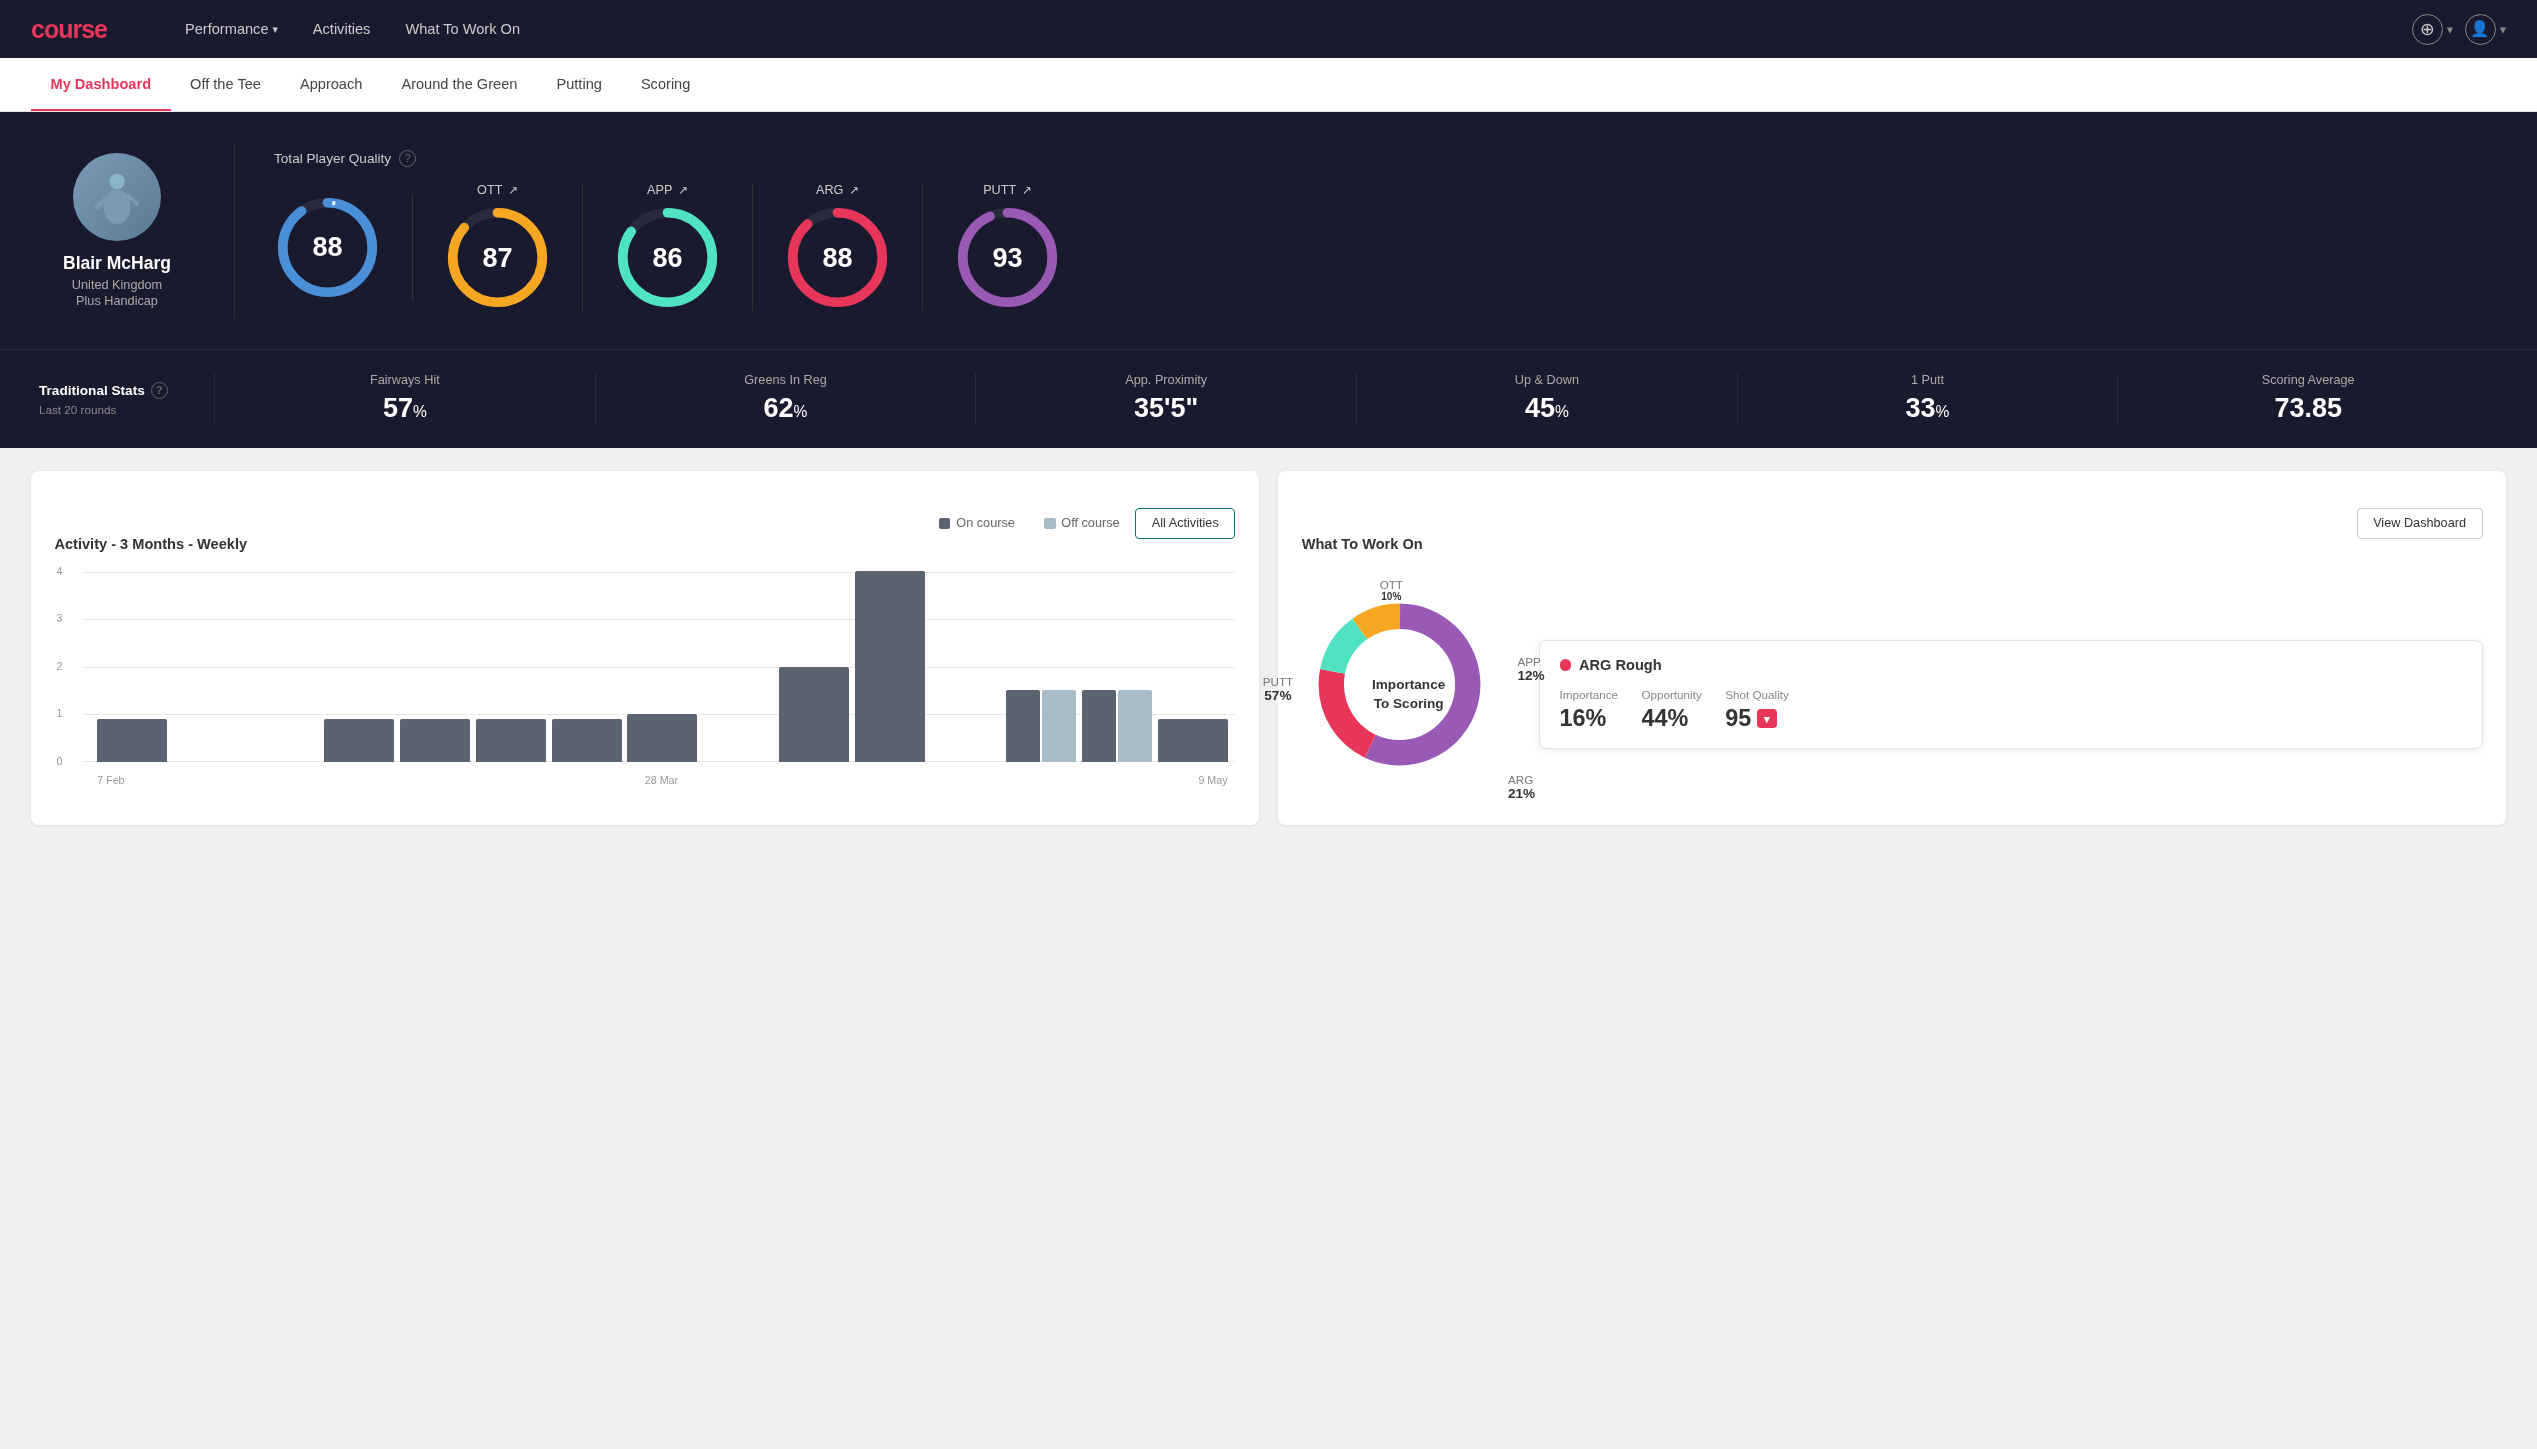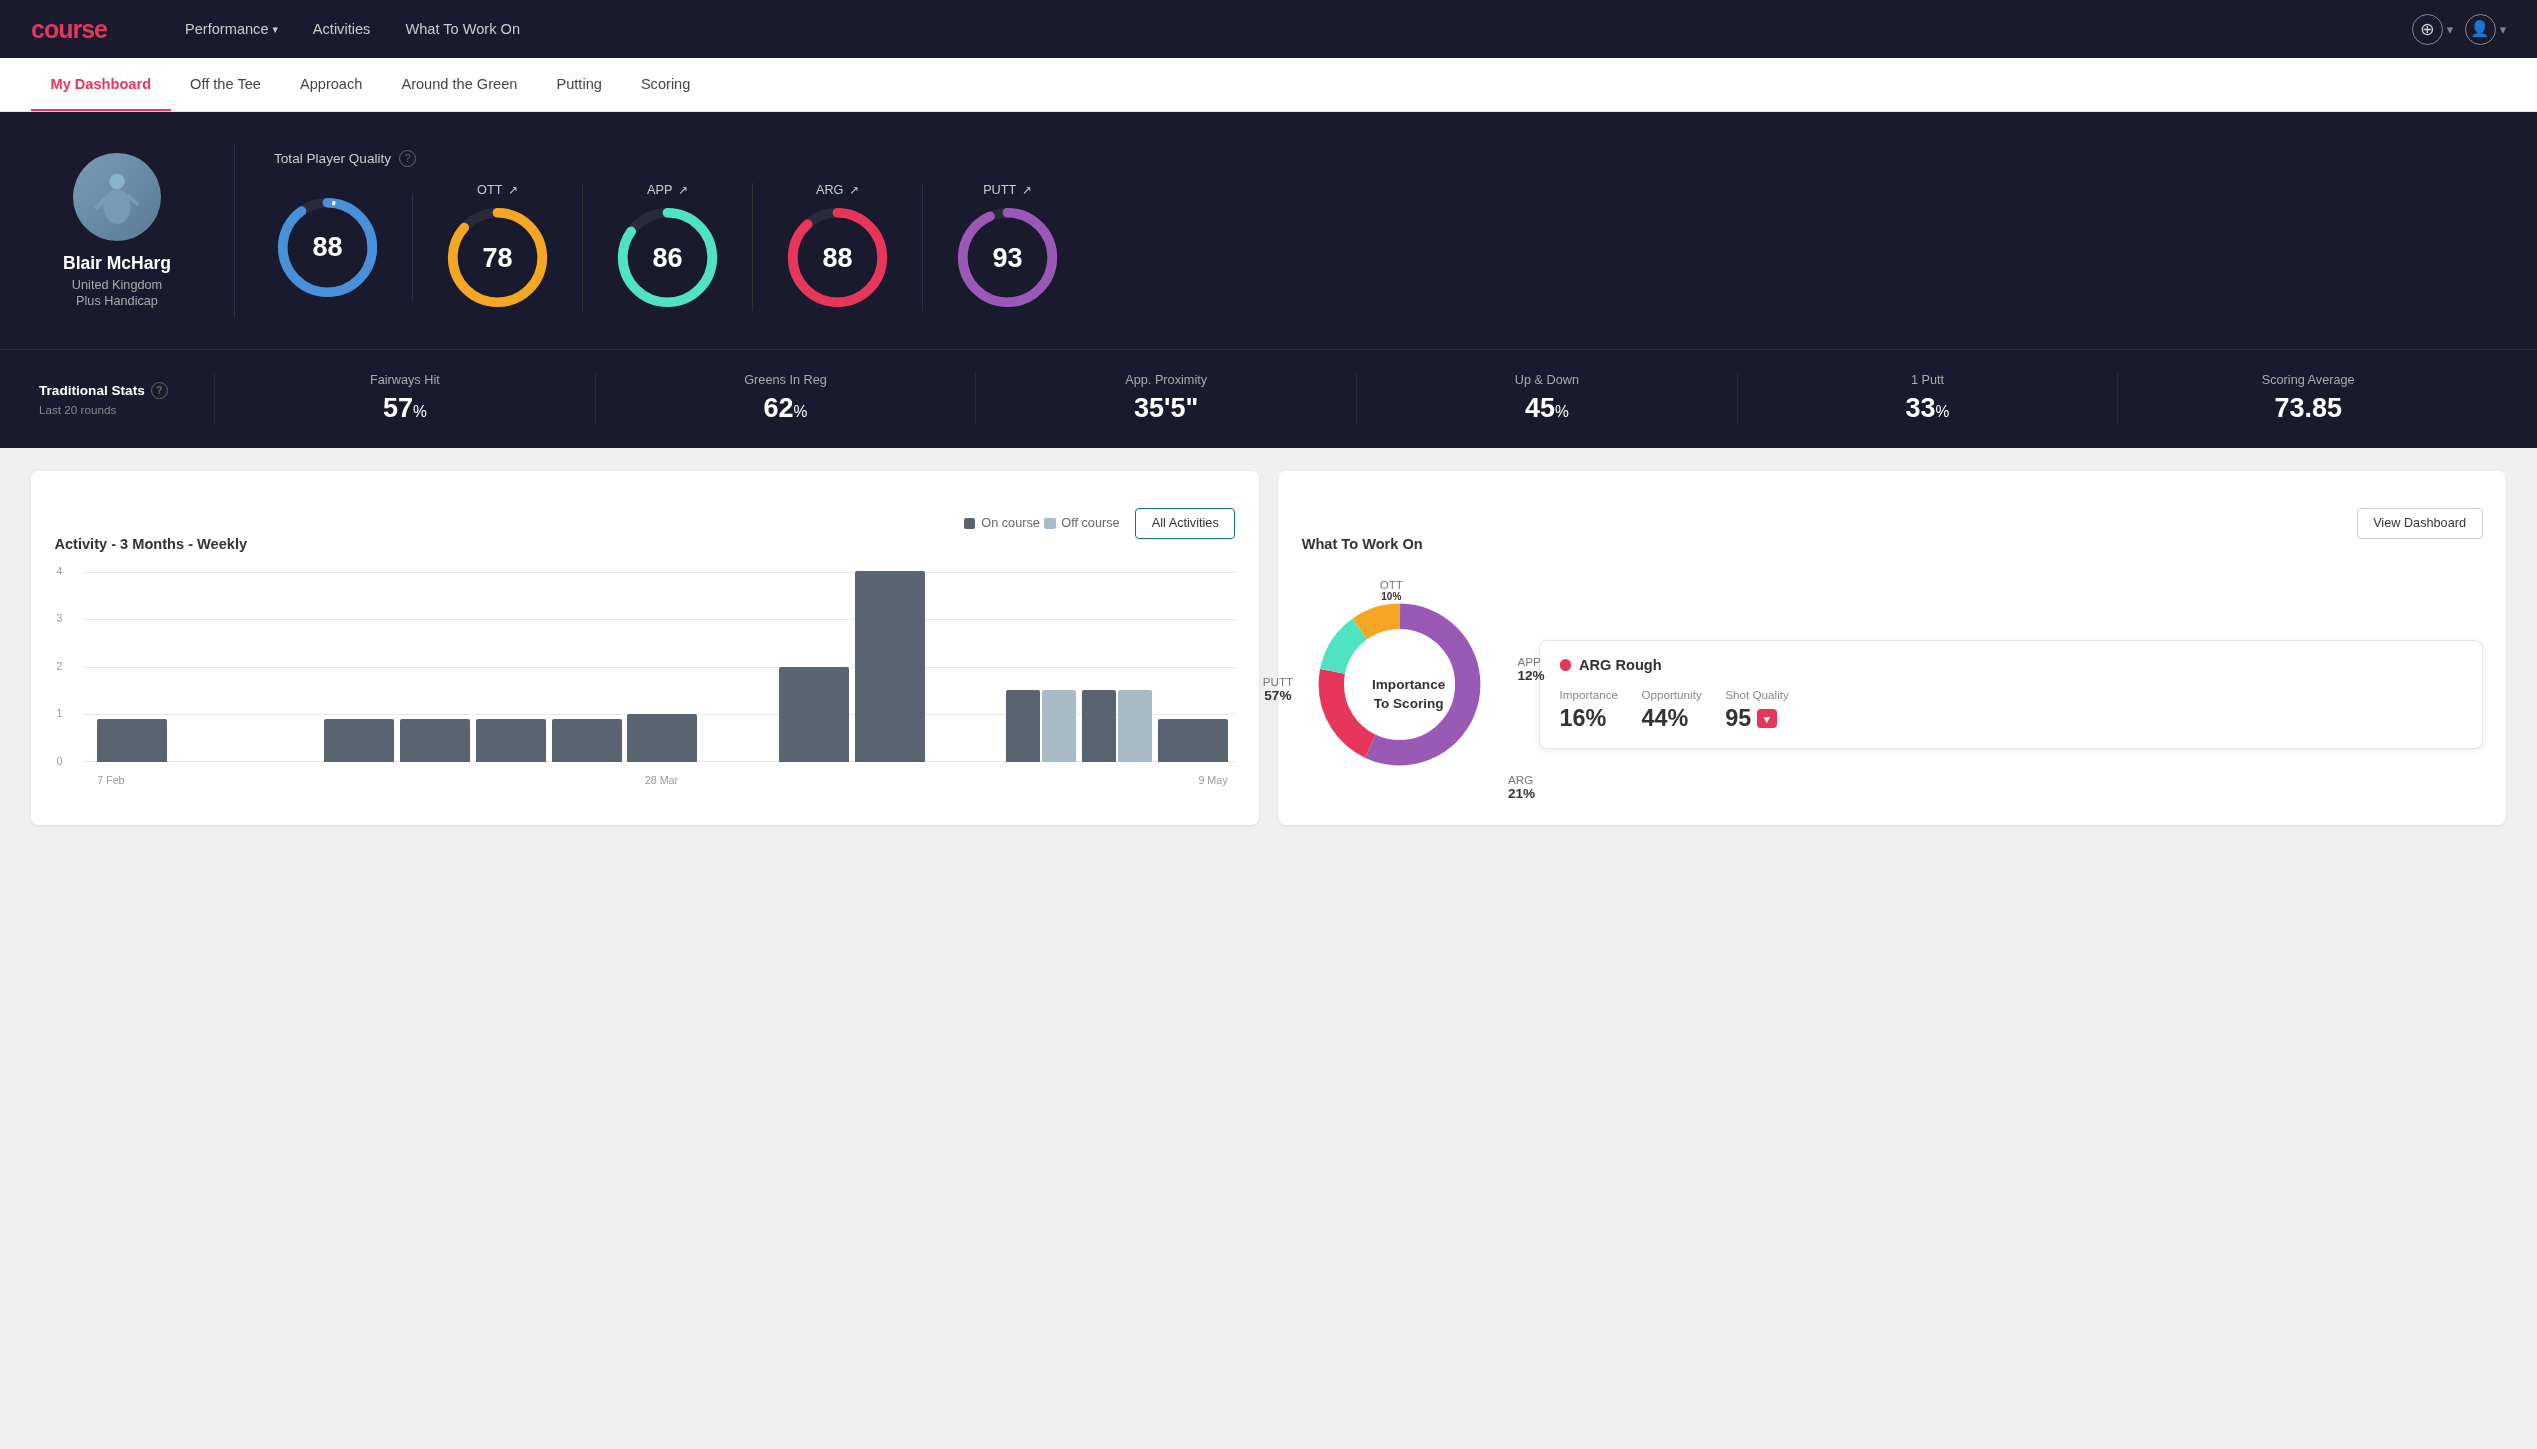--- a/index.html
+++ b/index.html
@@ -264,21 +264,21 @@
       margin-bottom: 19.5px;
     }
     .card-title {
       font-size: 14.6px;
       font-weight: 600;
       color: #333;
       margin-top: 42px;
     }
     .legend {
       display: flex;
-      gap: 4px;
+      gap: 29px;
       align-items: center;
     }
     .legend-item {
       display: flex;
       align-items: center;
       gap: 5.8px;
       font-size: 12.7px;
       color: #666;
     }
     .legend-dot {
@@ -527,21 +527,21 @@
         <div class="score-item">
           <div class="score-label">
             <span>OTT</span>
             <span class="arrow-up">↗</span>
           </div>
           <div class="ring-container">
             <svg class="ring-svg" viewBox="0 0 110 110">
               <circle cx="55" cy="55" r="46" fill="none" stroke="#2a2a3e" stroke-width="10"></circle>
               <circle cx="55" cy="55" r="46" fill="none" stroke="#f5a623" stroke-width="10" stroke-dasharray="250 39" stroke-linecap="round"></circle>
             </svg>
-            <div class="ring-value">78</div>
+            <div class="ring-value">87</div>
           </div>
         </div>
 
         <div class="score-item">
           <div class="score-label">
             <span>APP</span>
             <span class="arrow-up">↗</span>
           </div>
           <div class="ring-container">
             <svg class="ring-svg" viewBox="0 0 110 110">

